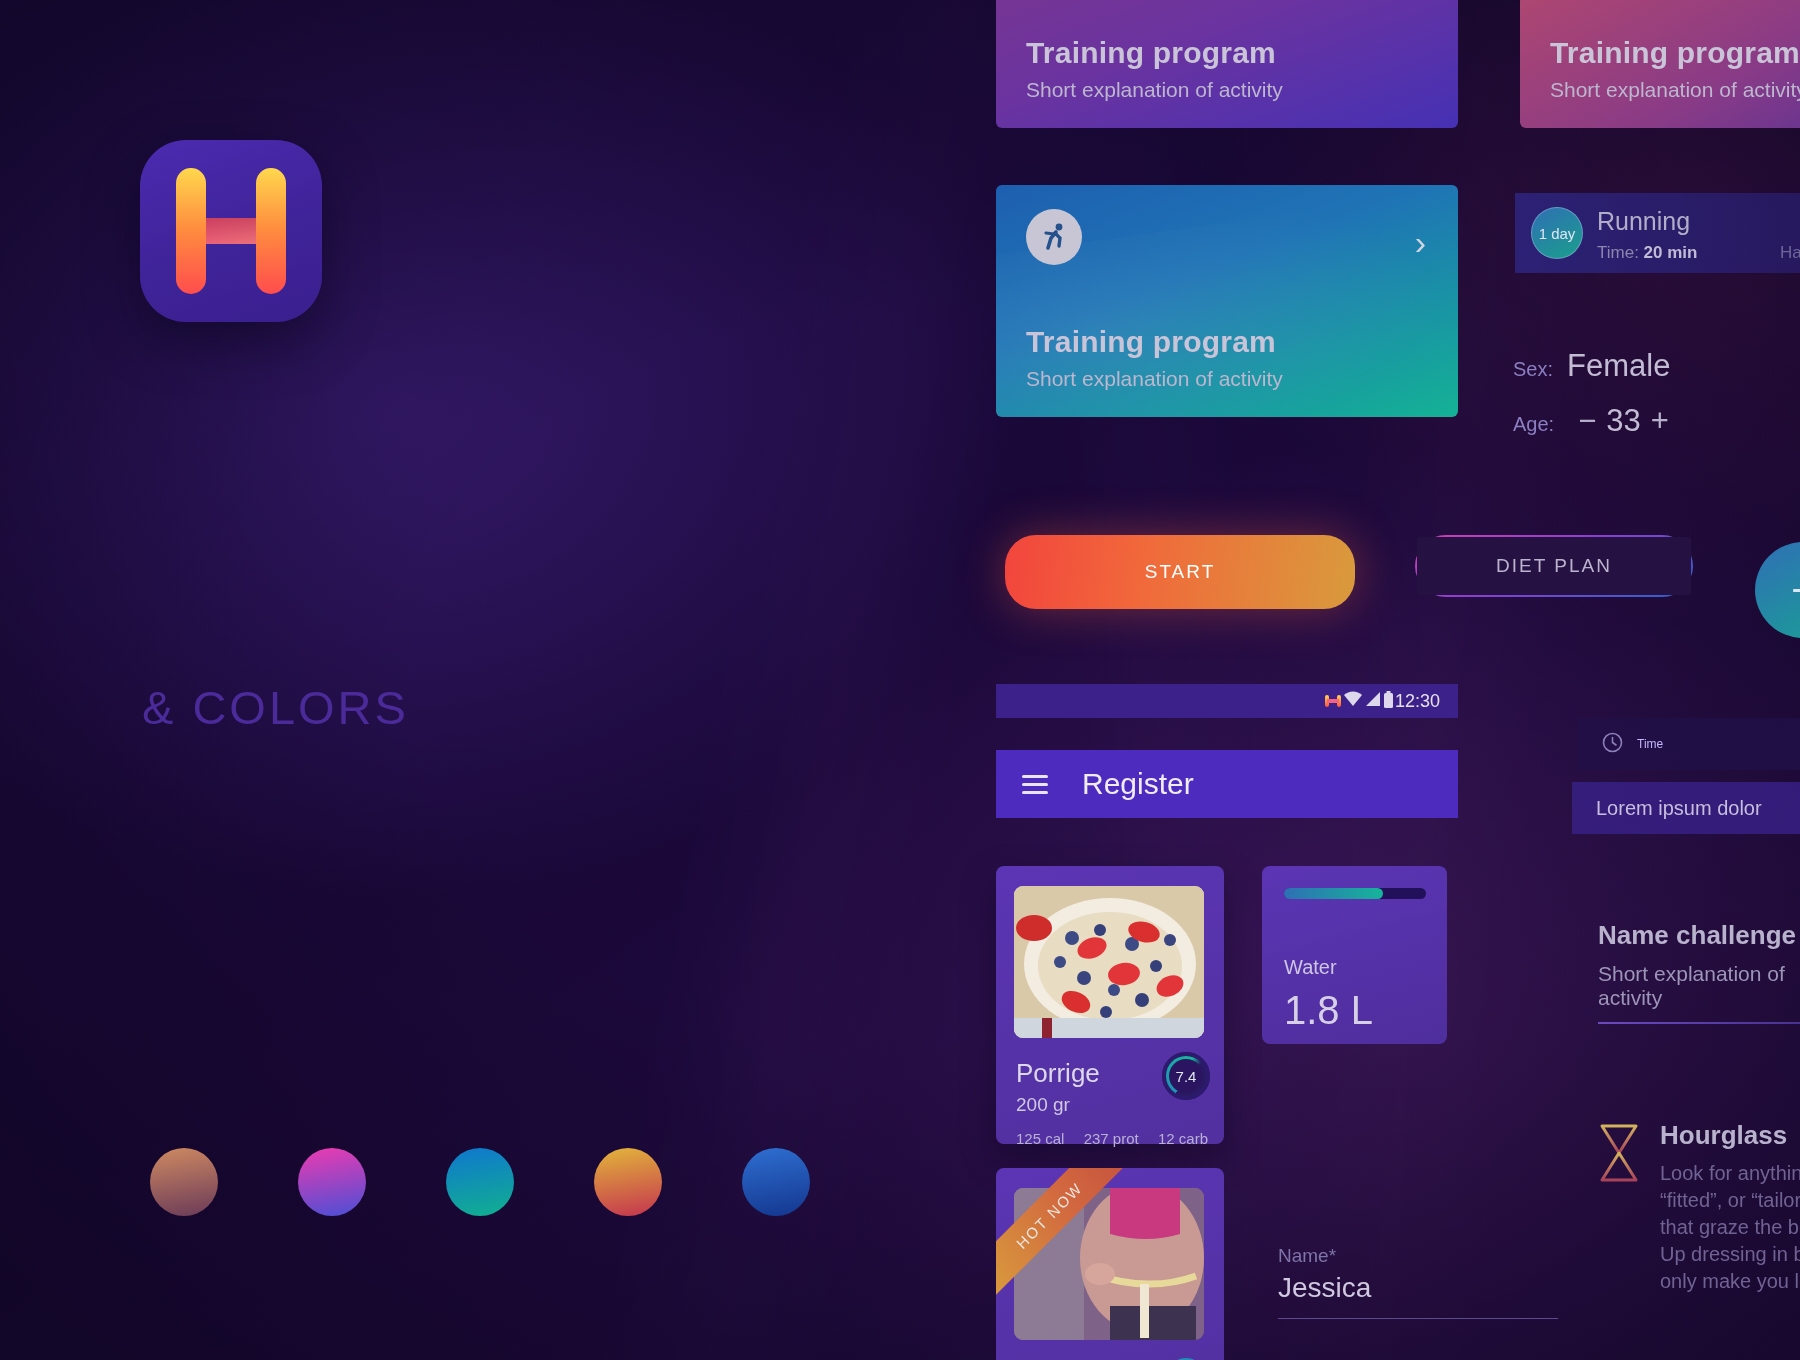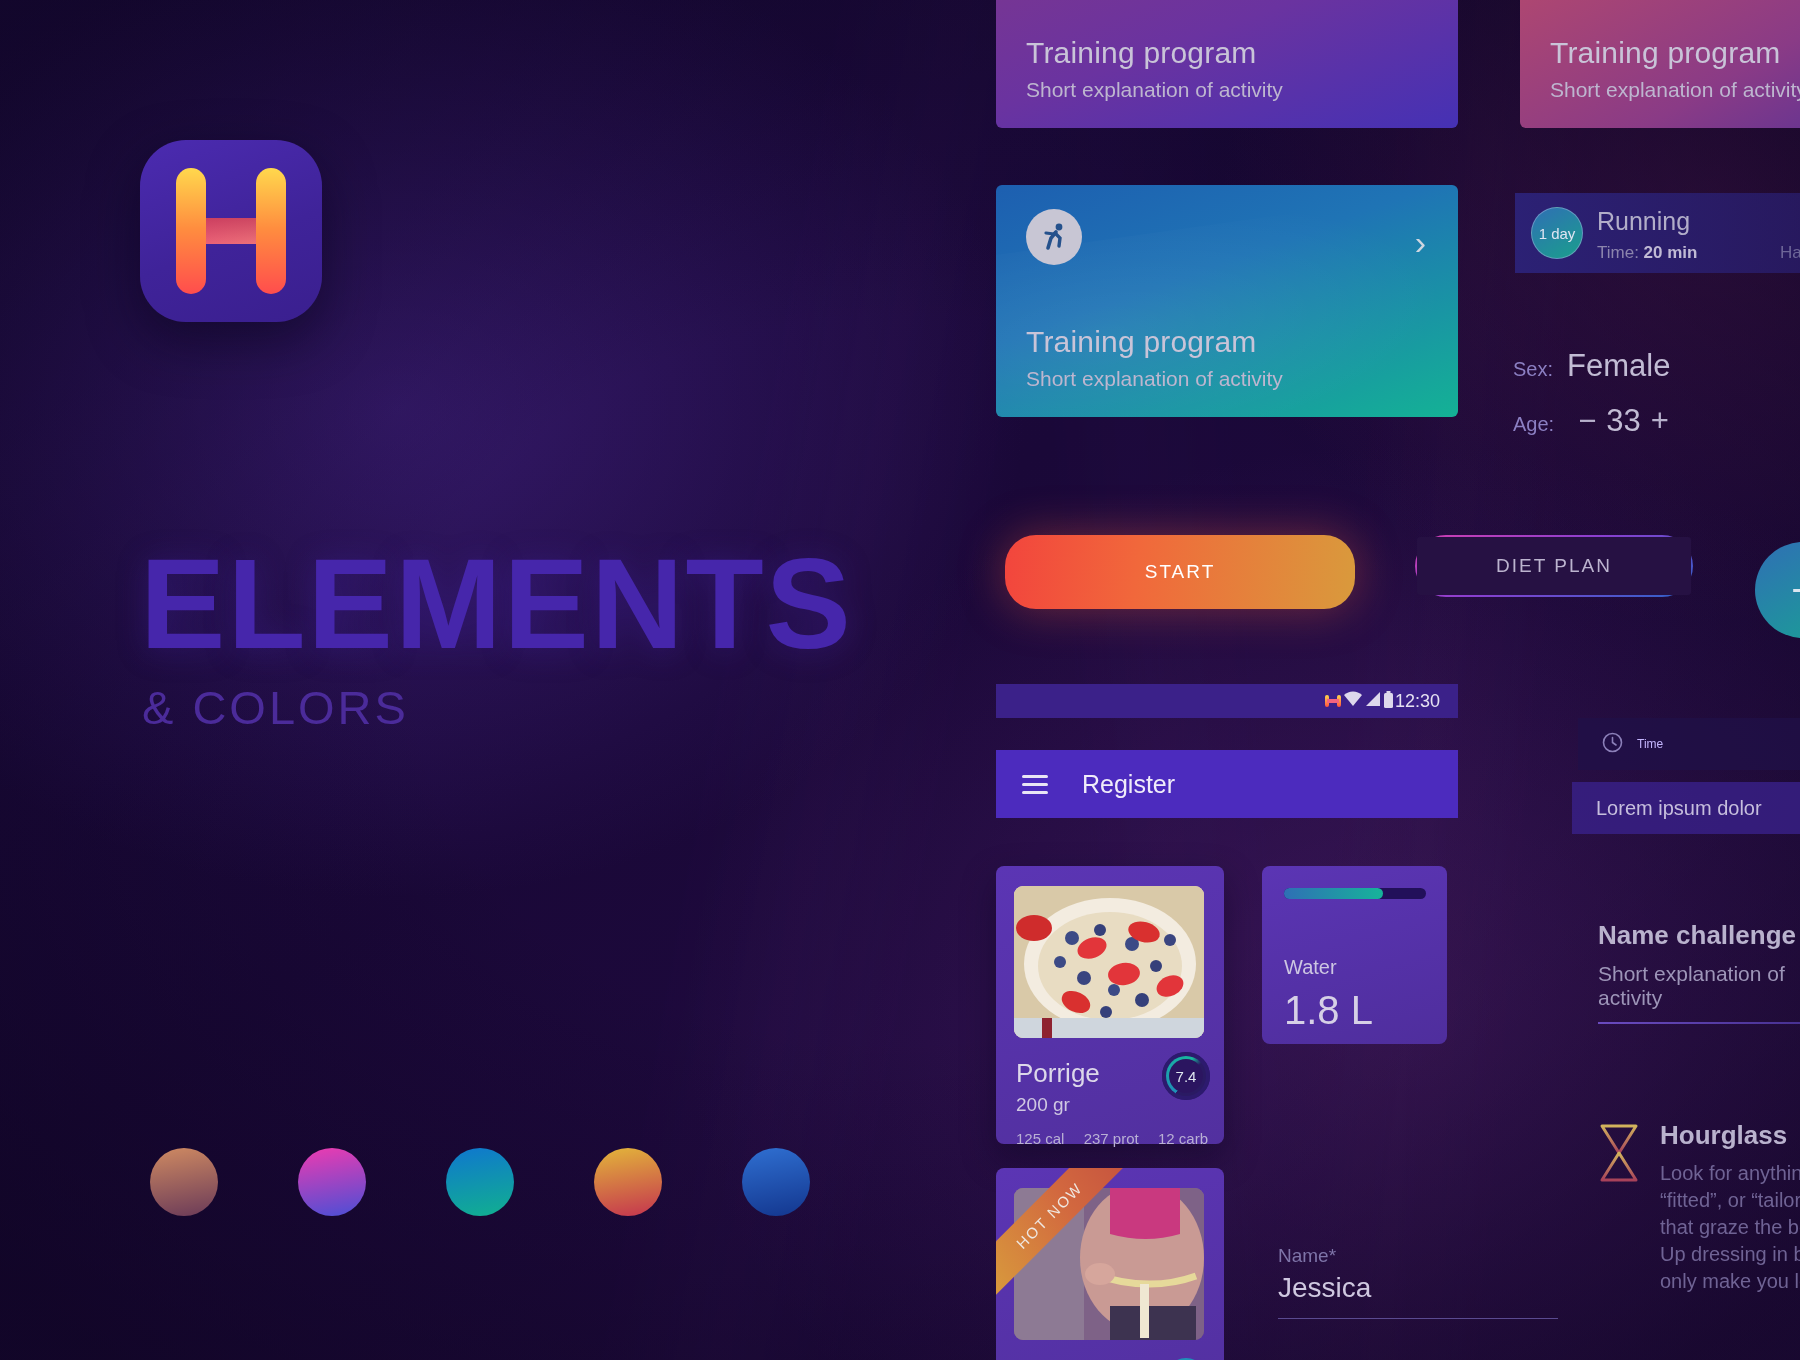--- a/index.html
+++ b/index.html
@@ -77,21 +77,21 @@
   .tp-card-top{
     left:996px; top:-44px; width:462px; height:172px;
     background:linear-gradient(160deg,#7a3690 0%,#6a33a0 45%,#4531b4 100%);
   }
   .tp-card-top-right{
     left:1520px; top:-44px; width:462px; height:172px;
     background:linear-gradient(150deg,#b5496d 0%,#8a3b86 55%,#4b2f9a 100%);
   }
   .tp-inner{ position:absolute; left:30px; bottom:26px; }
   .tp-title{
-    font-size:30px; font-weight:normal; color:#c9c4d8; letter-spacing:.2px;
+    font-size:30px; font-weight:bold; color:#c9c4d8; letter-spacing:.2px;
   }
   .tp-sub{
     font-size:21px; color:#bdb6cf; margin-top:8px;
   }
 
   .tp-card-main{
     left:996px; top:185px; width:462px; height:232px;
     background:linear-gradient(160deg,#1d5fb0 0%,#1f74b5 40%,#14b295 100%);
   }
   .tp-wave{
@@ -168,21 +168,21 @@
     background:#3b2189; display:flex; align-items:center; justify-content:flex-end;
     padding-right:18px; gap:1px;
   }
   .sb-time{ font-size:18px; color:#e6e2f2; }
   .appbar{
     position:absolute; left:996px; top:750px; width:462px; height:68px;
     background:#4c2bbe; display:flex; align-items:center; padding-left:26px; gap:34px;
   }
   .burger{ width:26px; }
   .burger span{ display:block; height:3px; background:#e9e5f5; margin:5px 0; border-radius:2px; }
-  .appbar-title{ font-size:25px; color:#f0ecfa; }
+  .appbar-title{ font-size:30px; color:#f0ecfa; }
 
   
   .food-card{
     position:absolute; left:996px; top:866px; width:228px; height:278px;
     background:linear-gradient(165deg,#5b35b4 0%,#52309f 100%);
     border-radius:8px; box-shadow:0 14px 34px rgba(12,4,34,.45);
   }
   .food-img{
     position:absolute; left:18px; top:20px; width:190px; height:152px; border-radius:9px;
     overflow:hidden;
@@ -273,21 +273,20 @@
 <div class="bg-vignette"></div>
 
 <div class="left">
 
   <div class="logo-tile">
     <div class="logo-bar"></div>
     <div class="logo-plate l"></div>
     <div class="logo-plate r"></div>
   </div>
 
-  <div class="title-elements">ELEMENTS</div>
   <div class="title-colors">&amp; COLORS</div>
 
   <div class="swatches">
     <div class="swatch" style="background:linear-gradient(170deg,#cf8a62,#6a3a58)"></div>
     <div class="swatch" style="background:linear-gradient(170deg,#ee3bb0,#4a4fd6)"></div>
     <div class="swatch" style="background:linear-gradient(170deg,#0f77cf,#11b08f)"></div>
     <div class="swatch" style="background:linear-gradient(170deg,#e3b63a,#c4344f)"></div>
     <div class="swatch" style="background:linear-gradient(170deg,#2f6fd1,#13368e)"></div>
   </div>
 </div>

